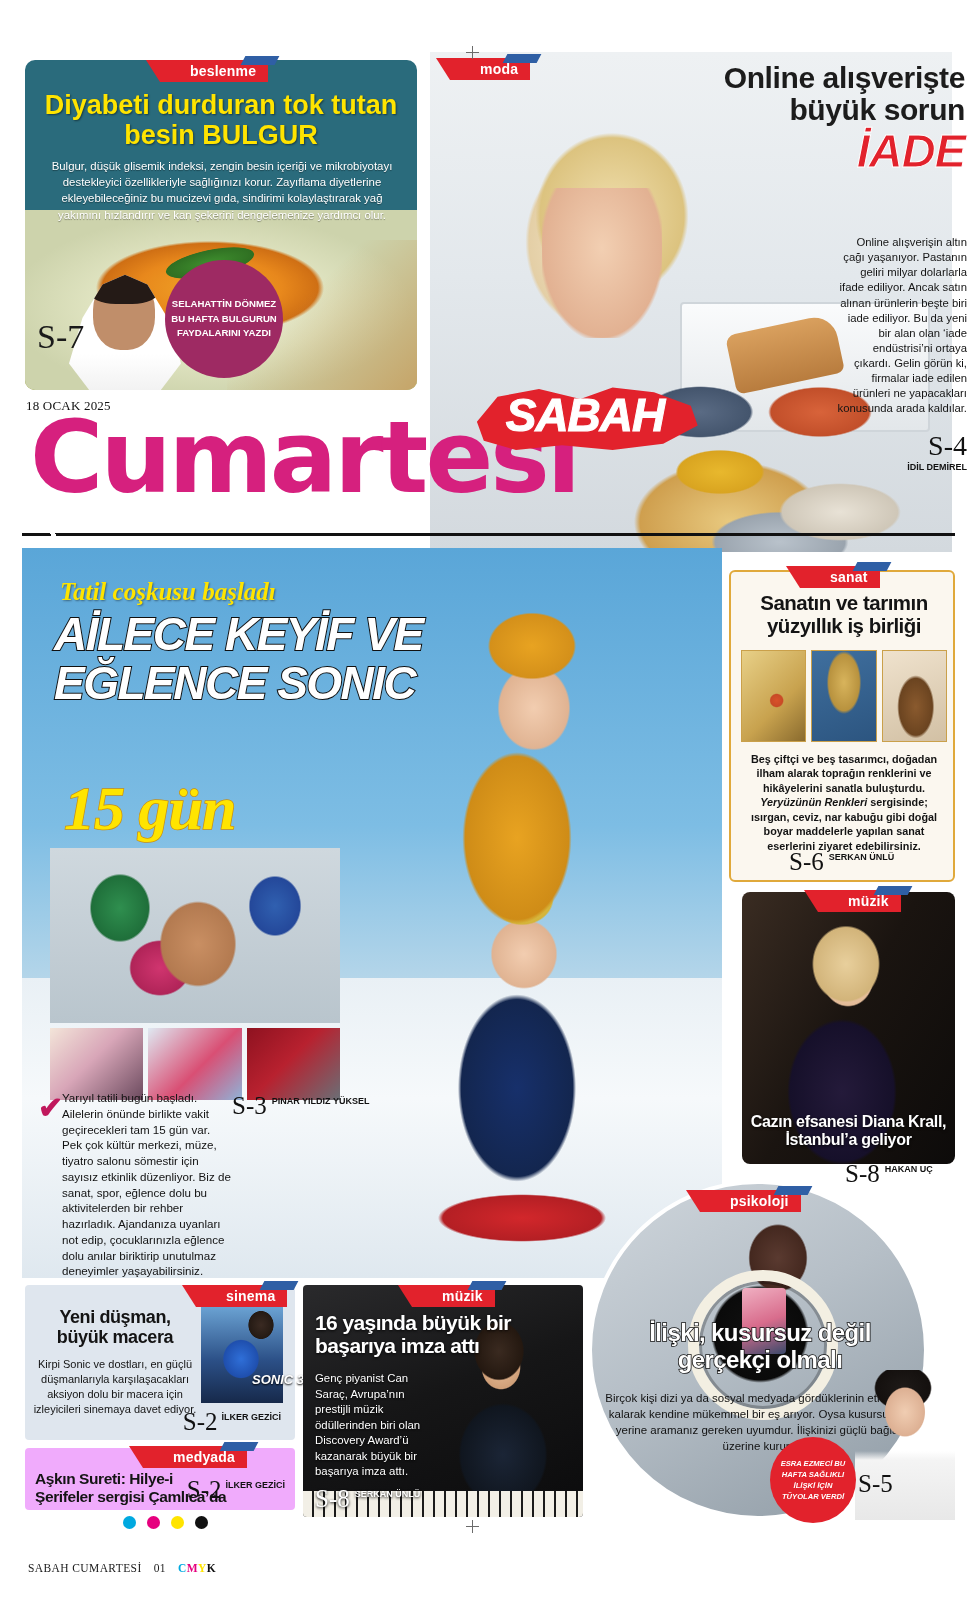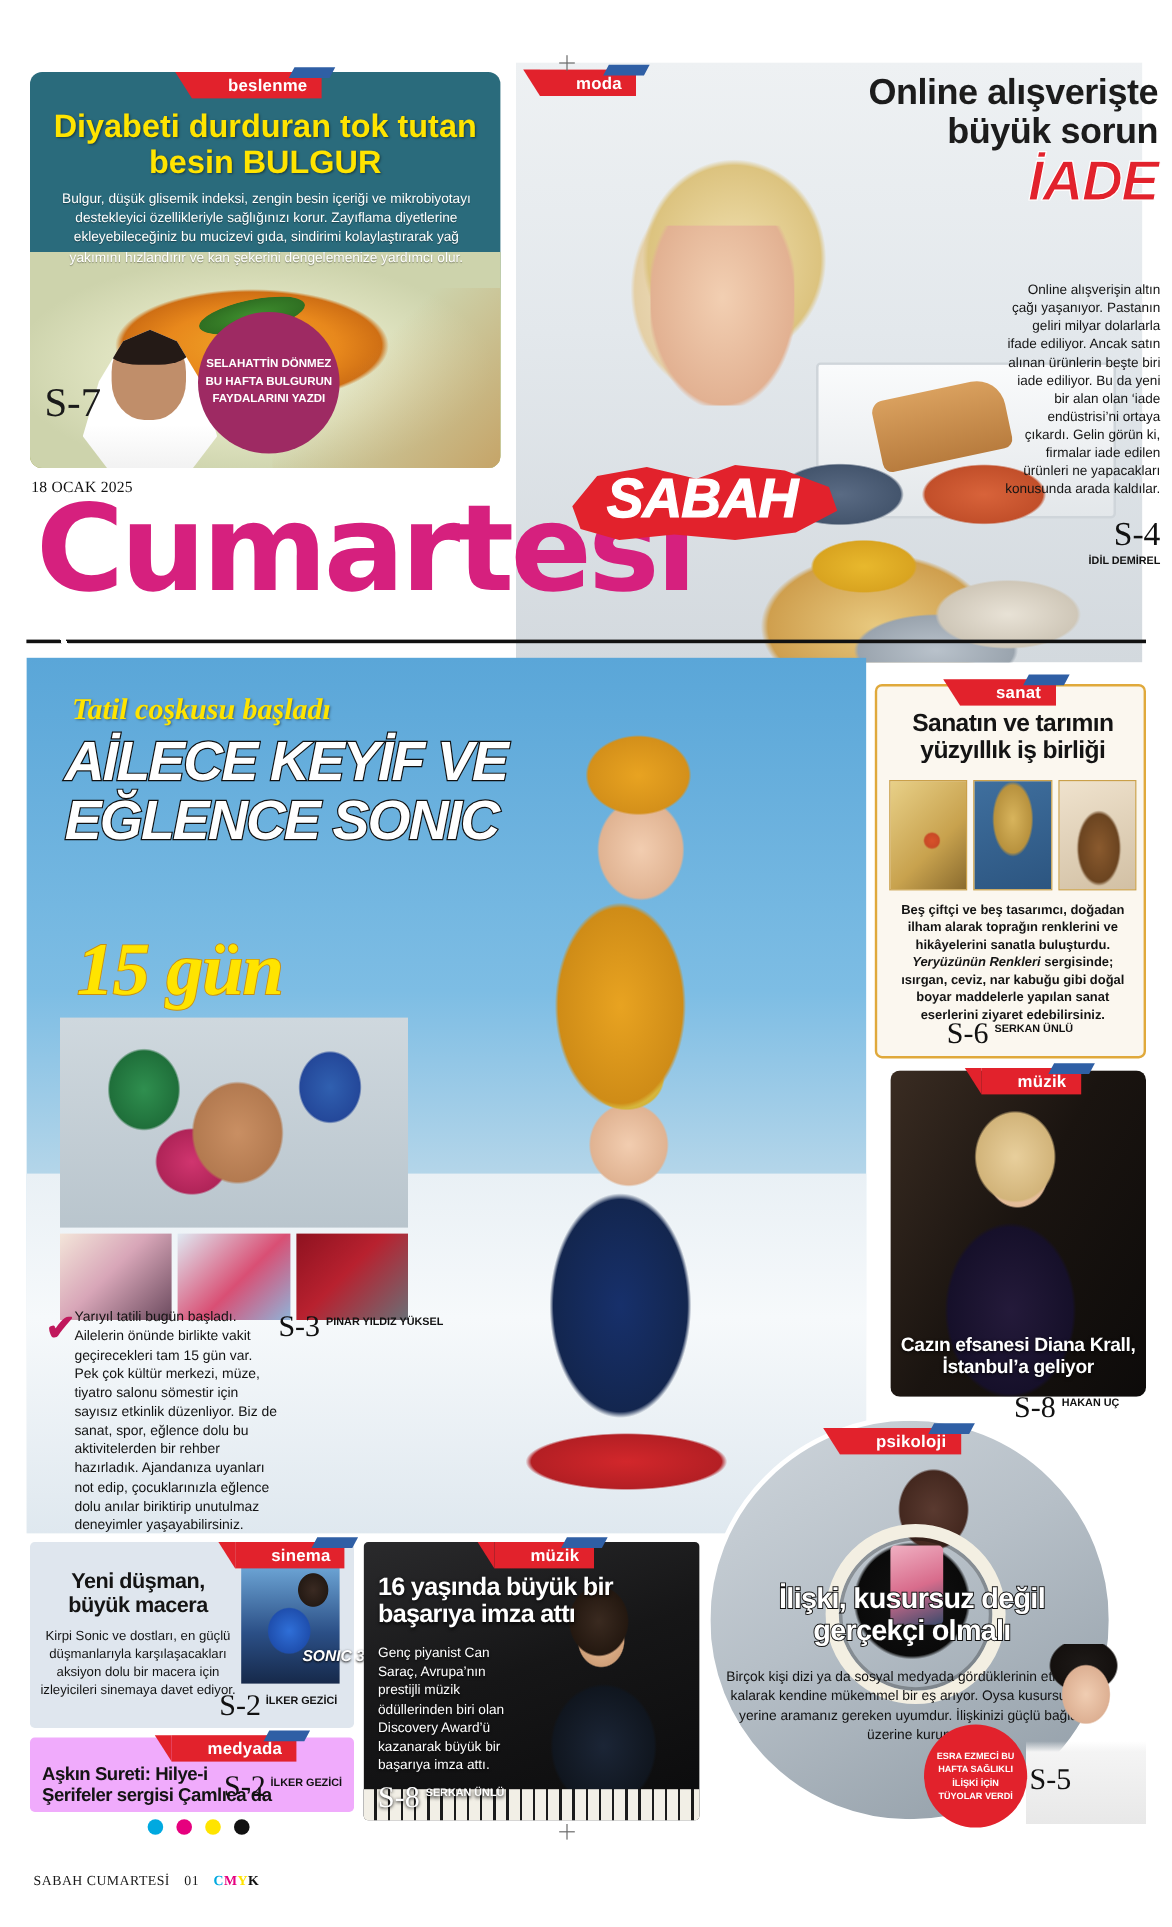--- a/index.html
+++ b/index.html
@@ -314,21 +314,21 @@
   .psiko-lady {
     position:absolute; left:855px; top:1370px; width:100px; height:150px; z-index:15;
     background:
       radial-gradient(ellipse 27px 33px at 50px 42px, #f0cdb2 0%, #ddb093 72%, rgba(221,176,147,0) 76%),
       radial-gradient(ellipse 38px 30px at 48px 18px, #1e1a18 0%, #14100e 72%, rgba(20,16,14,0) 76%),
       linear-gradient(180deg, rgba(255,255,255,0) 54%, #f4f4f4 60%, #e8e8e8 100%);
   }
   .psiko-badge {
     position:absolute; left:770px; top:1437px; width:86px; height:86px; border-radius:50%;
     background:#e2222c; color:#fff; display:flex; align-items:center; justify-content:center;
-    text-align:center; font-size:7.6px; font-weight:bold; line-height:1.45; padding:5px; z-index:16;
+    text-align:center; font-size:7.6px; font-weight:bold; line-height:1.45; padding:5px; z-index:16;font-style:italic;
   }
   .psiko-ref { position:absolute; left:858px; top:1470px; z-index:17; }
   .psiko-ref .pg { font-size:25px; font-family:"Liberation Serif",serif; font-weight:300; color:#111; }
 
   
   .sinema {
     position:absolute; left:25px; top:1285px; width:270px; height:155px;
     background:#dfe6ee; border-radius:4px; z-index:10;
   }
   .flag-sinema { left: 196px; top: 1285px; }

